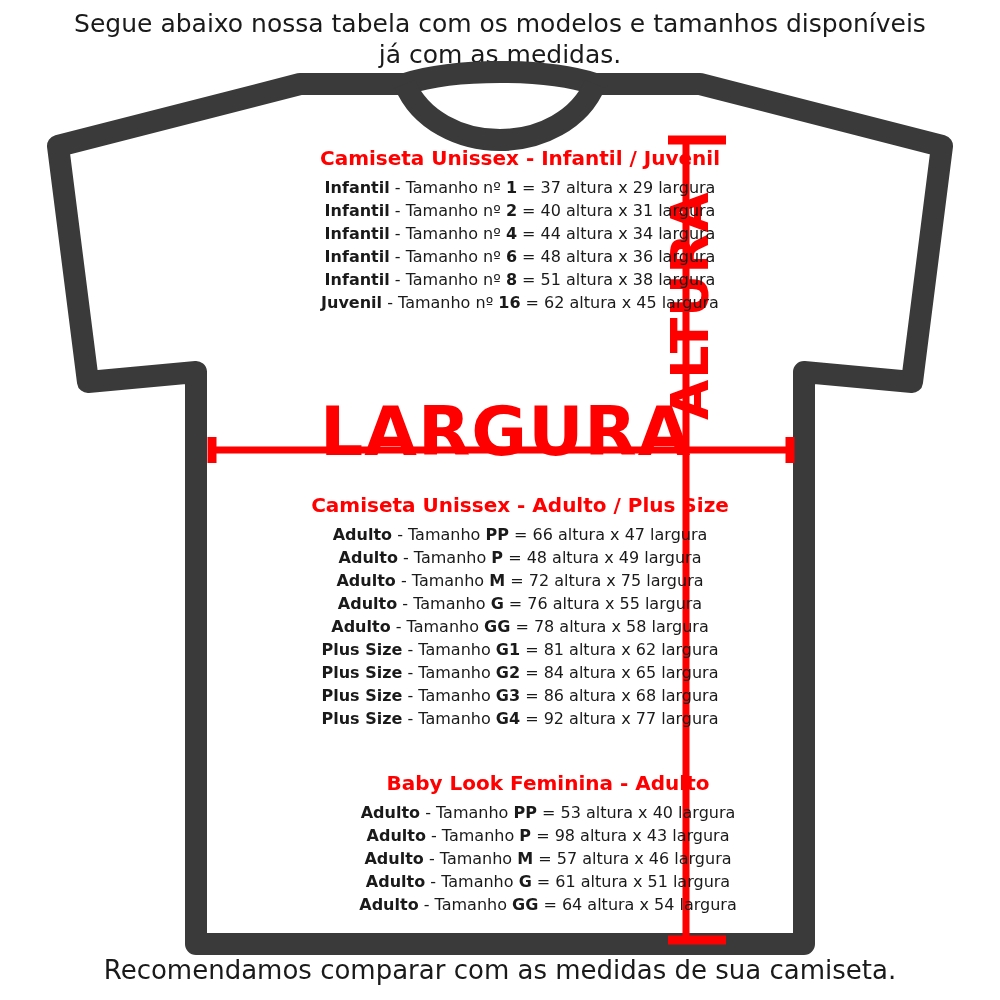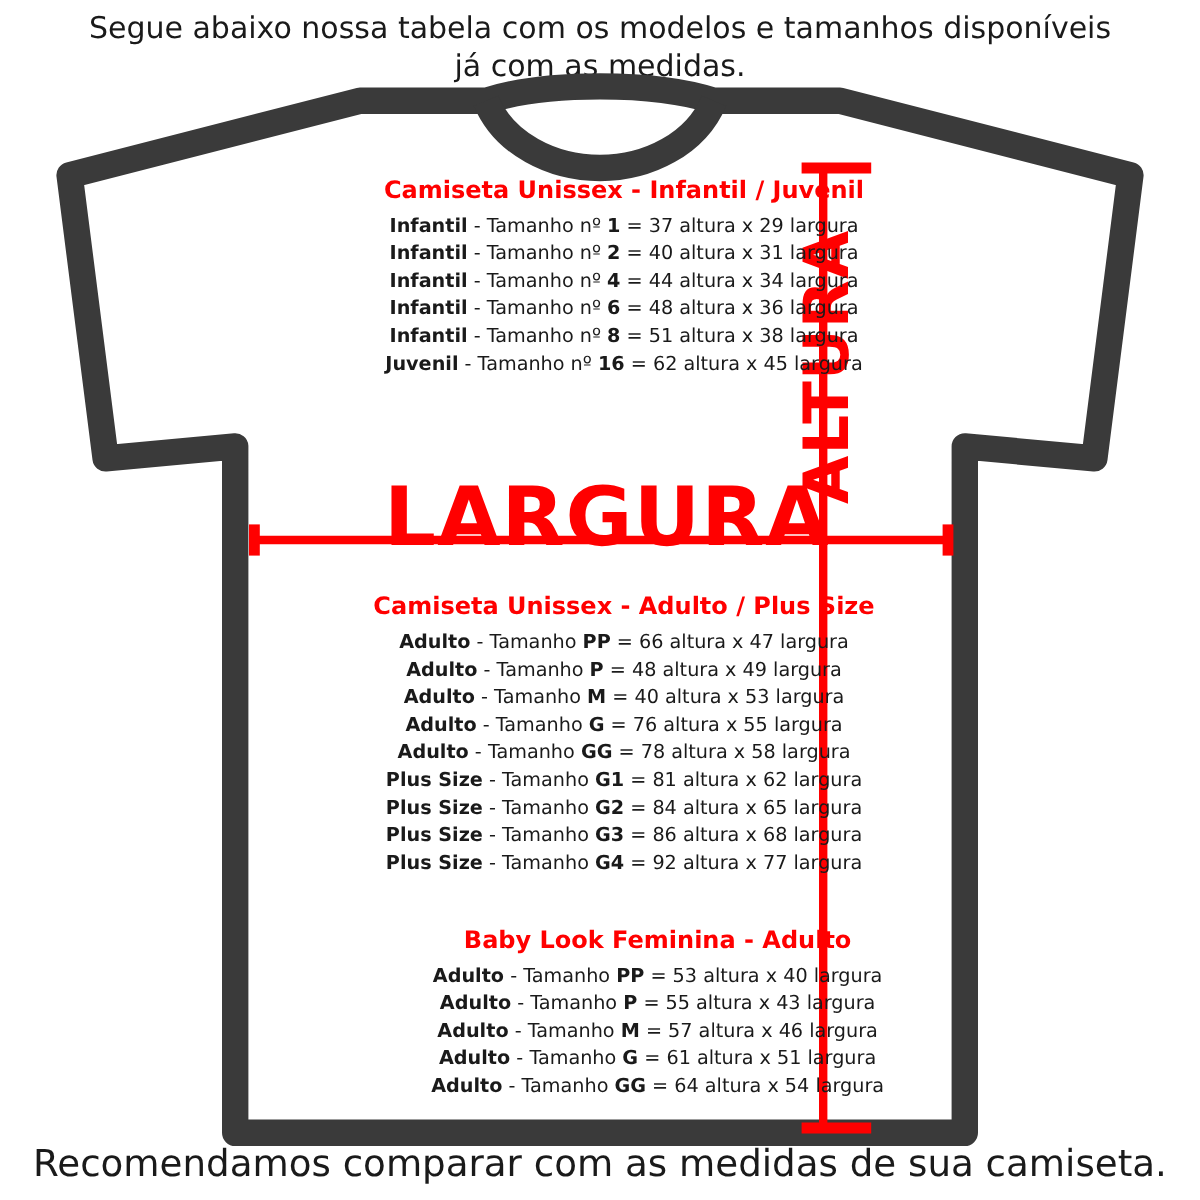--- a/index.html
+++ b/index.html
@@ -26,21 +26,21 @@
     position: absolute;
     left: 0;
     width: 1000px;
     text-align: center;
     font-size: 25px;
     line-height: 31px;
     color: #1a1a1a;
     font-family: "DejaVu Sans", sans-serif;
   }
   #header-caption { top: 8px; }
-  #footer-caption { top: 955px; font-size: 31px; }
+  #footer-caption { top: 955px; font-size: 26px; }
 
   
   #shirt-svg {
     position: absolute;
     left: 0;
     top: 0;
     width: 1000px;
     height: 1000px;
   }
 
@@ -149,35 +149,35 @@
         <div class="row"><b>Infantil</b><span> - Tamanho nº </span><b>8</b><span> = 51 altura x 38 largura</span></div>
         <div class="row"><b>Juvenil</b><span> - Tamanho nº </span><b>16</b><span> = 62 altura x 45 largura</span></div>
       </div>
   </div>
 
   <div class="block" id="block-adulto">
     <div class="block-title">Camiseta Unissex - Adulto / Plus Size</div>
     <div class="block-rows">
         <div class="row"><b>Adulto</b><span> - Tamanho </span><b>PP</b><span> = 66 altura x 47 largura</span></div>
         <div class="row"><b>Adulto</b><span> - Tamanho </span><b>P</b><span> = 48 altura x 49 largura</span></div>
-        <div class="row"><b>Adulto</b><span> - Tamanho </span><b>M</b><span> = 40 altura x 53 largura</span></div>
+        <div class="row"><b>Adulto</b><span> - Tamanho </span><b>M</b><span> = 72 altura x 75 largura</span></div>
         <div class="row"><b>Adulto</b><span> - Tamanho </span><b>G</b><span> = 76 altura x 55 largura</span></div>
         <div class="row"><b>Adulto</b><span> - Tamanho </span><b>GG</b><span> = 78 altura x 58 largura</span></div>
         <div class="row"><b>Plus Size</b><span> - Tamanho </span><b>G1</b><span> = 81 altura x 62 largura</span></div>
         <div class="row"><b>Plus Size</b><span> - Tamanho </span><b>G2</b><span> = 84 altura x 65 largura</span></div>
         <div class="row"><b>Plus Size</b><span> - Tamanho </span><b>G3</b><span> = 86 altura x 68 largura</span></div>
         <div class="row"><b>Plus Size</b><span> - Tamanho </span><b>G4</b><span> = 92 altura x 77 largura</span></div>
       </div>
   </div>
 
   <div class="block" id="block-baby">
     <div class="block-title">Baby Look Feminina - Adulto</div>
     <div class="block-rows">
         <div class="row"><b>Adulto</b><span> - Tamanho </span><b>PP</b><span> = 53 altura x 40 largura</span></div>
-        <div class="row"><b>Adulto</b><span> - Tamanho </span><b>P</b><span> = 55 altura x 43 largura</span></div>
+        <div class="row"><b>Adulto</b><span> - Tamanho </span><b>P</b><span> = 98 altura x 43 largura</span></div>
         <div class="row"><b>Adulto</b><span> - Tamanho </span><b>M</b><span> = 57 altura x 46 largura</span></div>
         <div class="row"><b>Adulto</b><span> - Tamanho </span><b>G</b><span> = 61 altura x 51 largura</span></div>
         <div class="row"><b>Adulto</b><span> - Tamanho </span><b>GG</b><span> = 64 altura x 54 largura</span></div>
       </div>
   </div>
 
   <div class="caption" id="footer-caption">Recomendamos comparar com as medidas de sua camiseta.</div>
 
 </div>
 

